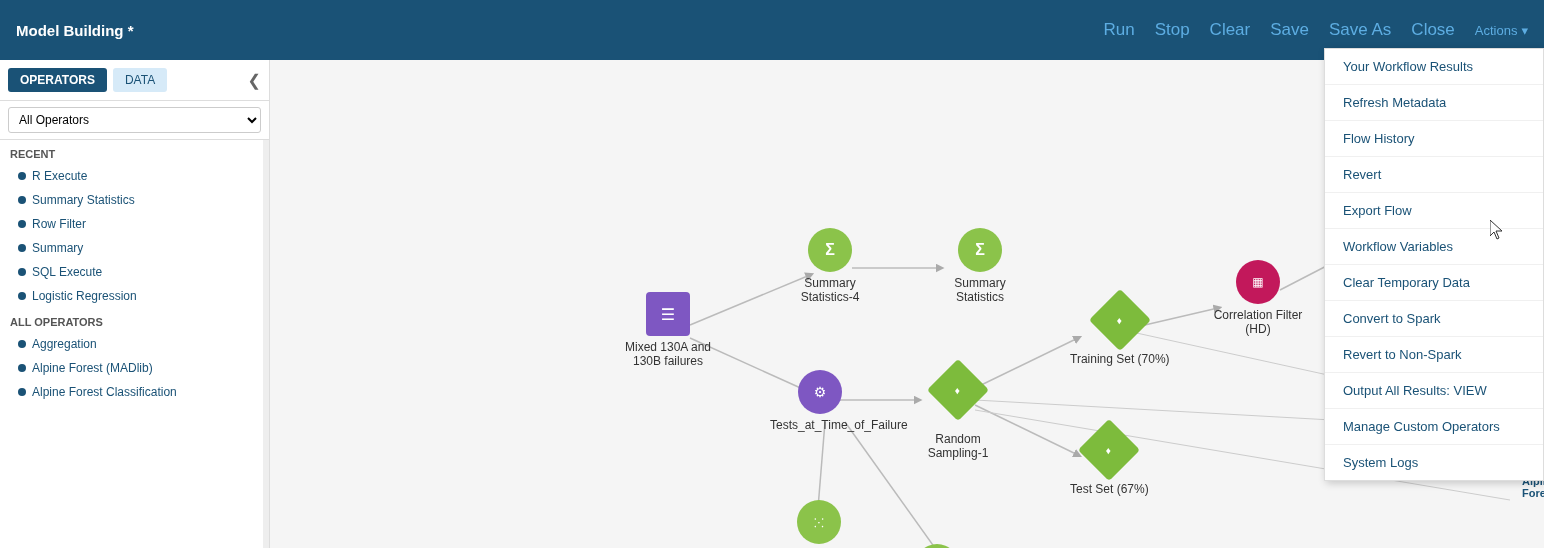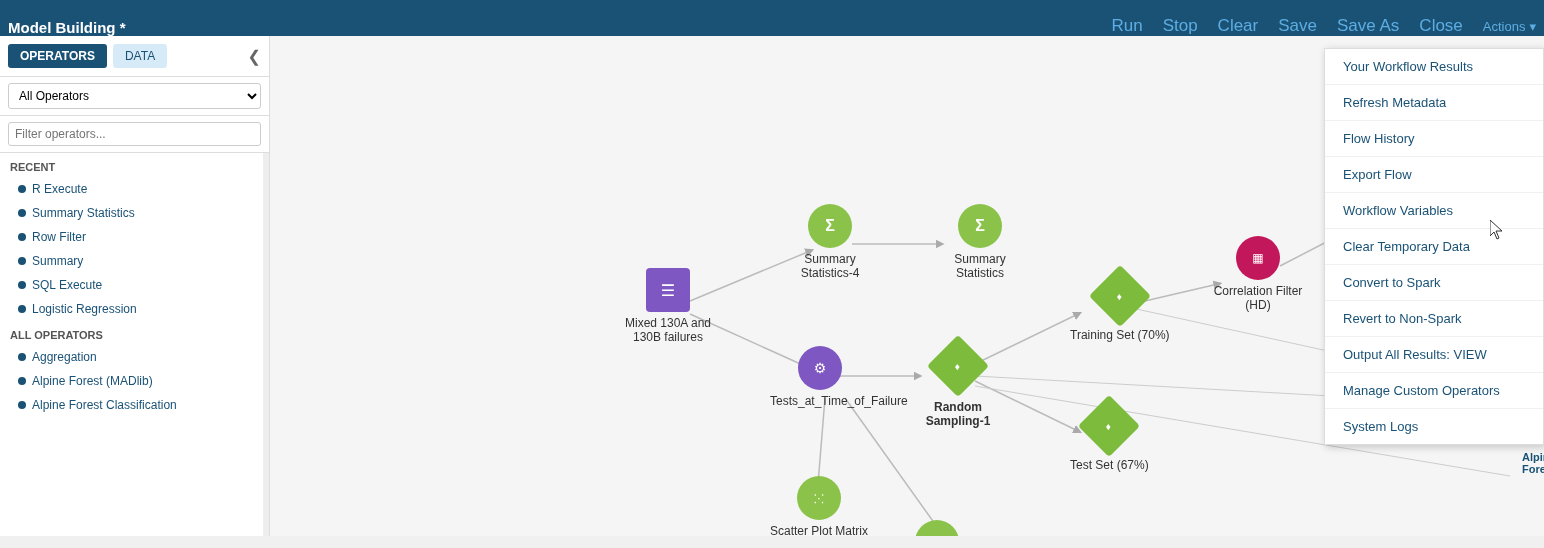--- a/index.html
+++ b/index.html
@@ -1,24 +1,24 @@
 <!DOCTYPE html>
 <html><head>
   <meta charset="utf-8">
   <style>
     * { margin: 0; padding: 0; box-sizing: border-box; }
     body { font-family: Arial, sans-serif; font-size: 13px; background: #f0f0f0; overflow: hidden; width: 1544px; height: 548px; }
 
     
     #header {
       background: #1a5276;
-      height: 36px;
-      display: flex;
-      align-items: flex-end;
-      padding: 0 8px;
+      height: 60px;
+      display: flex;
+      align-items: center;
+      padding: 0 16px;
       position: relative;
     }
     #header .title {
       color: white;
       font-size: 15px;
       font-weight: bold;
       flex: 1;
     }
     #header .header-actions {
       display: flex;
@@ -245,23 +245,20 @@
       <button class="tab-operators">OPERATORS</button>
       <button class="tab-data">DATA</button>
       <button class="collapse-btn">❮</button>
     </div>
     <div class="dropdown-row">
       <select>
         <option>All Operators</option>
         <option>Recent</option>
         <option>Favorites</option>
       </select>
-    </div>
-    <div class="filter-row">
-      <input type="text" placeholder="Filter operators..." style="">
     </div>
     <div class="scroll-area">
       <div class="section-label">RECENT</div>
       <div class="operator-item">R Execute</div>
       <div class="operator-item">Summary Statistics</div>
       <div class="operator-item">Row Filter</div>
       <div class="operator-item">Summary</div>
       <div class="operator-item">SQL Execute</div>
       <div class="operator-item">Logistic Regression</div>
       <div class="section-label">ALL OPERATORS</div>
@@ -334,21 +331,21 @@
       <div style="width:44px;height:44px;background:#8bc34a;border-radius:50%;display:flex;align-items:center;justify-content:center;">
         <span style="color:white;font-size:16px;font-weight:bold;">Σ</span>
       </div>
       <div class="node-label">Summary Statistics</div>
     </div>
 
     <div class="wf-node" style="left:638px; top:308px;">
       <div style="width:44px;height:44px;background:#7dbb3c;transform:rotate(45deg);border-radius:4px;display:flex;align-items:center;justify-content:center;">
         <span style="color:white;font-size:10px;transform:rotate(-45deg);">♦</span>
       </div>
-      <div class="node-label" style="margin-top:8px;font-weight:bold;">Random Sampling-1</div>
+      <div class="node-label" style="margin-top:16px;">Random Sampling-1</div>
     </div>
 
     <div class="wf-node" style="left:800px; top:238px;">
       <div style="width:44px;height:44px;background:#7dbb3c;transform:rotate(45deg);border-radius:4px;display:flex;align-items:center;justify-content:center;">
         <span style="color:white;font-size:10px;transform:rotate(-45deg);">♦</span>
       </div>
       <div class="node-label" style="margin-top:6px;">Training Set (70%)</div>
     </div>
 
     <div class="wf-node" style="left:800px; top:368px;">
@@ -386,20 +383,21 @@
     </div>
 
     <div class="alpine-label" style="left:1265px; top:325px;">Alpi...</div>
     <div class="alpine-label" style="left:1252px; top:415px;">Alpine Forest</div>
   </div>
 
   <div id="actions-dropdown">
     <div class="menu-item">Your Workflow Results</div>
     <div class="menu-item">Refresh Metadata</div>
     <div class="menu-item">Flow History</div>
+    <div class="menu-item">Revert</div>
     <div class="menu-item">Export Flow</div>
     <div class="menu-item">Workflow Variables</div>
     <div class="menu-item">Clear Temporary Data</div>
     <div class="menu-item">Convert to Spark</div>
     <div class="menu-item">Revert to Non-Spark</div>
     <div class="menu-item">Output All Results: VIEW</div>
     <div class="menu-item">Manage Custom Operators</div>
     <div class="menu-item">System Logs</div>
   </div>
 

